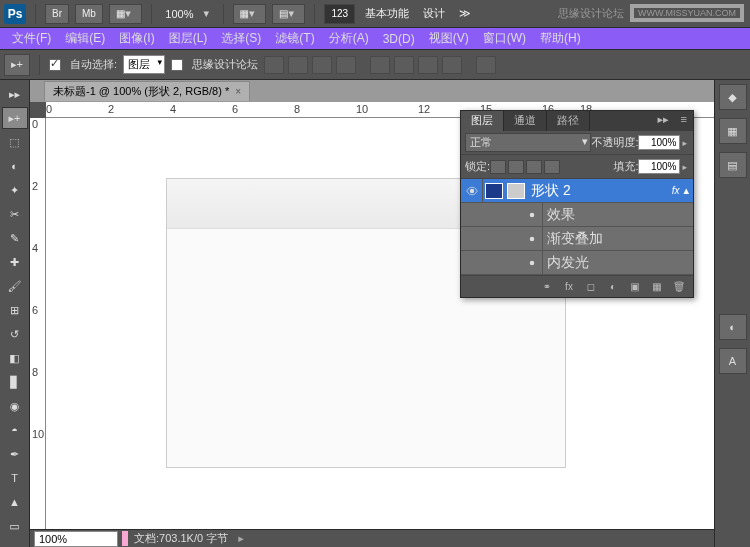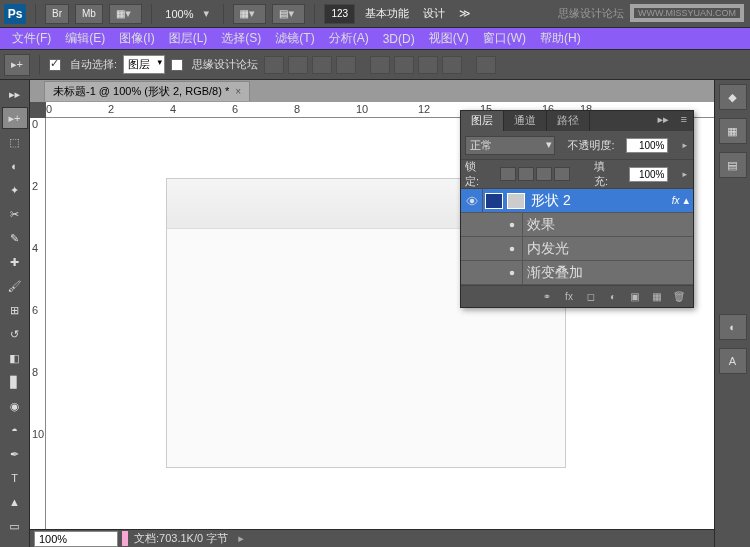--- a/index.html
+++ b/index.html
@@ -39,37 +39,37 @@
 .statusbar{height:18px;background:#535353;border-top:1px solid #2a2a2a;display:flex;align-items:center;color:#ddd;font-size:10px}
 .zoom-box{width:84px;background:#fff;color:#000;padding:1px 4px;margin:0 4px;border:1px solid #888}
 .right-dock{width:36px;background:#535353;border-left:1px solid #2a2a2a;display:flex;flex-direction:column;align-items:center;padding-top:4px;gap:8px}
 .dock-btn{width:28px;height:26px;background:#6a6a6a;border:1px solid #444;display:flex;align-items:center;justify-content:center;color:#ddd}
 .layers-panel{position:absolute;top:110px;left:460px;width:234px;background:#535353;border:1px solid #2a2a2a;box-shadow:2px 2px 6px rgba(0,0,0,.4);z-index:10}
 .lp-tabs{height:20px;background:#3d3d3d;display:flex}
 .lp-tab{padding:2px 10px;color:#bbb;border-right:1px solid #2a2a2a;font-size:11px}
 .lp-tab.active{background:#535353;color:#eee}
 .lp-tabs .spacer{flex:1}
 .lp-tabs .menu{padding:2px 6px;color:#bbb}
-.lp-row{height:24px;display:flex;align-items:center;padding:14px 4px;gap:12px;border-bottom:1px solid #444;color:#ddd}
+.lp-row{height:24px;display:flex;align-items:center;padding:4px 4px;gap:0;border-bottom:1px solid #444;color:#ddd}
 .lp-select{flex:1;background:#6a6a6a;border:1px solid #444;padding:1px 4px;color:#ddd;font-size:11px;position:relative}
 .lp-select::after{content:"▾";position:absolute;right:3px}
 .lp-val{width:42px;background:#fff;color:#000;padding:1px 3px;border:1px solid #888;font-size:10px;text-align:right}
 .lp-arrow{color:#bbb;font-size:9px;padding:0 2px}
 .lp-lock-icons{display:flex;gap:2px}
 .lp-lock-icons .li{width:16px;height:14px;background:#6a6a6a;border:1px solid #444}
 .layer-list{max-height:130px;overflow:hidden;background:#6f6f6f}
 .layer{display:flex;align-items:center;height:24px;border-bottom:1px solid #555}
 .layer.sel{background:#3b7bd6;color:#fff}
 .eye{width:22px;display:flex;align-items:center;justify-content:center;color:#ddd;border-right:1px solid #555;height:100%}
 .eye svg{width:12px;height:12px;fill:#ddd}
 .thumb{width:18px;height:16px;background:#000;border:1px solid #fff;margin:0 2px}
 .thumb.mask{background:#ccc}
 .layer-name{flex:1;padding-left:4px;font-size:14px}
 .fx{font-style:italic;padding:0 4px;font-size:10px}
-.sublayer{padding-left:40px;color:#ddd}
+.sublayer{padding-left:60px;color:#ddd}
 .lp-footer{height:22px;background:#535353;border-top:1px solid #444;display:flex;align-items:center;justify-content:flex-end;gap:6px;padding:0 6px;color:#bbb}
 .lp-footer .fi{width:16px;height:14px;display:flex;align-items:center;justify-content:center;font-size:10px}
 .watermark{position:absolute;top:4px;right:6px;color:#999;font-size:10px;display:flex;gap:6px;align-items:center}
 .watermark .b{border:4px solid #a3a3a3;padding:0 4px;font-size:9px}
 </style>
 </head>
 <body>
 
 <div class="topbar">
   <div class="ps-icon">Ps</div>
@@ -255,29 +255,29 @@
           </svg>
         </div>
       <div class="layer-name">效果</div>
     </div>
     <div class="layer sublayer">
       <div class="eye">
           <svg viewBox="0 0 16 16">
             <circle cx="8" cy="8" r="3"></circle>
           </svg>
         </div>
+      <div class="layer-name">渐变叠加</div>
+    </div>
+    <div class="layer sublayer">
+      <div class="eye">
+          <svg viewBox="0 0 16 16">
+            <circle cx="8" cy="8" r="3"></circle>
+          </svg>
+        </div>
       <div class="layer-name">内发光</div>
-    </div>
-    <div class="layer sublayer">
-      <div class="eye">
-          <svg viewBox="0 0 16 16">
-            <circle cx="8" cy="8" r="3"></circle>
-          </svg>
-        </div>
-      <div class="layer-name">渐变叠加</div>
     </div>
   </div>
   <div class="lp-footer">
     <div class="fi">⚭</div>
     <div class="fi">fx</div>
     <div class="fi">◻</div>
     <div class="fi">◐</div>
     <div class="fi">▣</div>
     <div class="fi">▦</div>
     <div class="fi">🗑</div>

